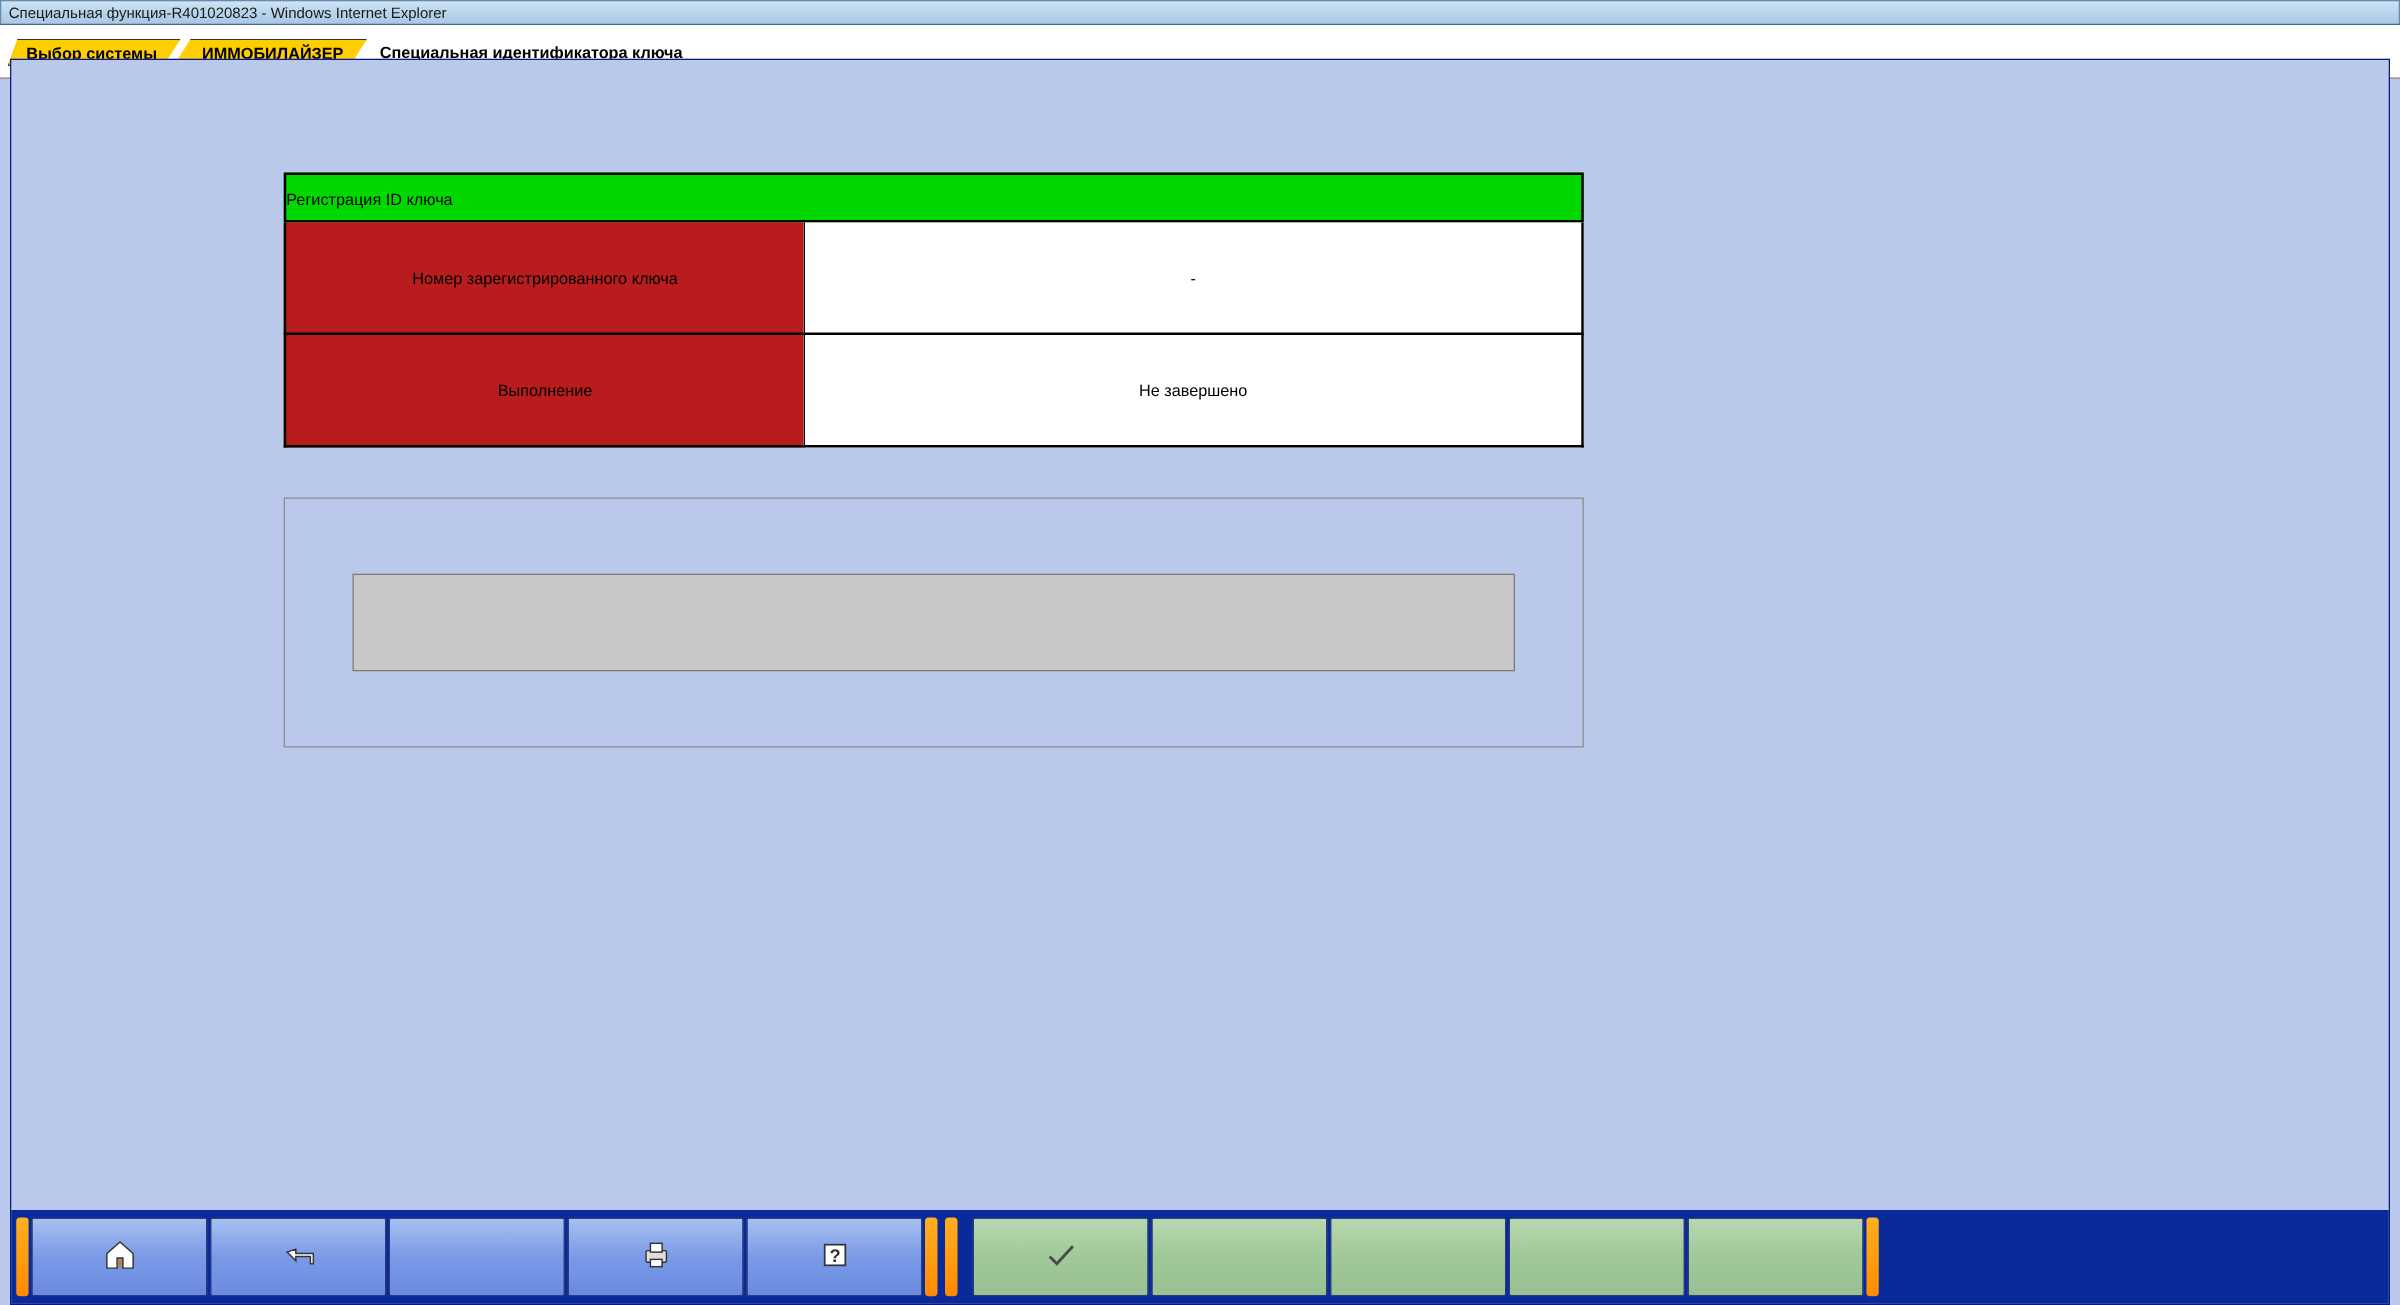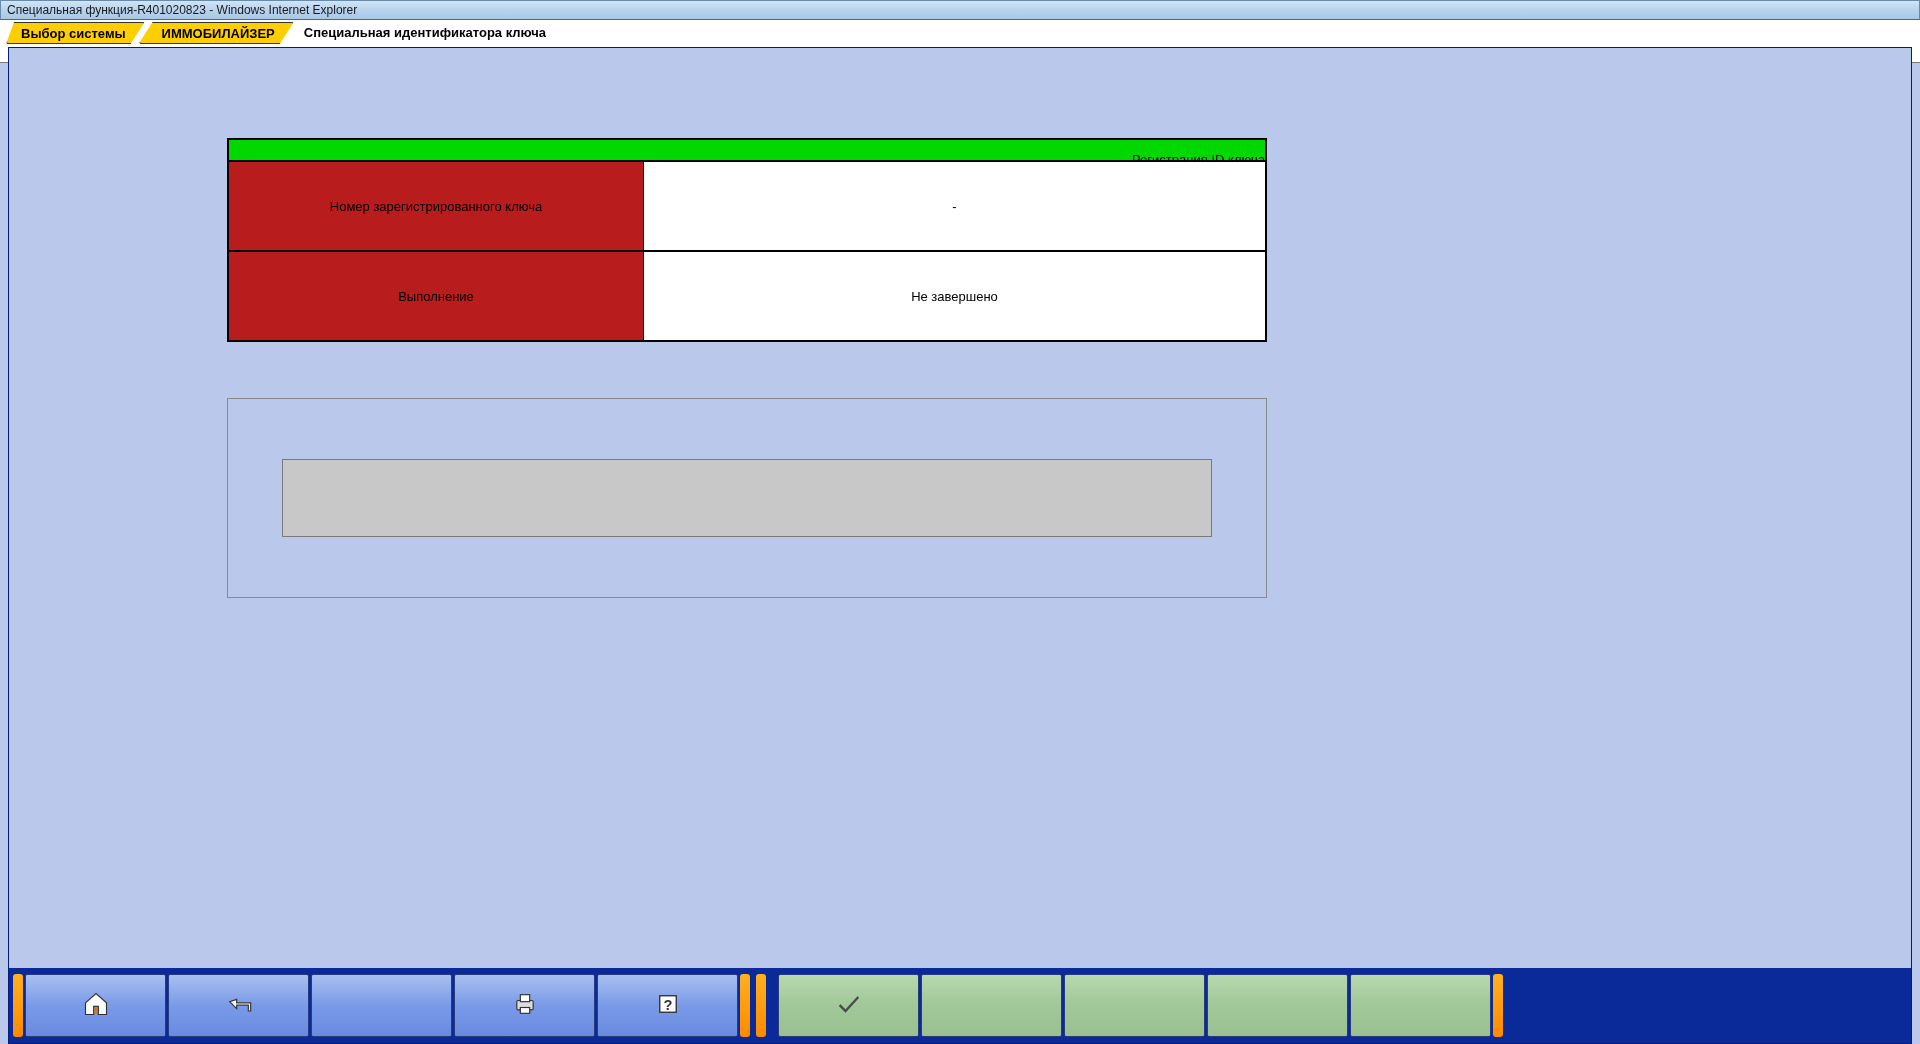--- a/index.html
+++ b/index.html
@@ -21,20 +21,21 @@
     color: #1a1a1a;
     font-size: 12px;
     line-height: 18px;
     padding-left: 6px;
   }
   .breadcrumb-bar {
     width: 100%;
     height: 43px;
     background: #ffffff;
     display: flex;
+    align-items: center;
     border-bottom: 1px solid #7a7a7a;
   }
   .crumb {
     position: relative;
     height: 22px;
     line-height: 22px;
     font-size: 13px;
     font-weight: bold;
     color: #000;
     margin-top: 2px;
@@ -69,22 +70,22 @@
   .data-table {
     position: absolute;
     left: 218px;
     top: 90px;
     width: 1040px;
     background: #fff;
   }
   .dt-header {
     background: #00d800;
     color: #000;
-    text-align: right;
-    height: 24px;
+    text-align: left;
+    height: 40px;
     line-height: 40px;
     font-size: 13px;
     border: 2px solid #000;
   }
   .dt-row { display: flex; }
   .dt-cell-label {
     width: 40%;
     background: #b91c1c;
     border-left: 2px solid #000;
     border-bottom: 2px solid #000;

